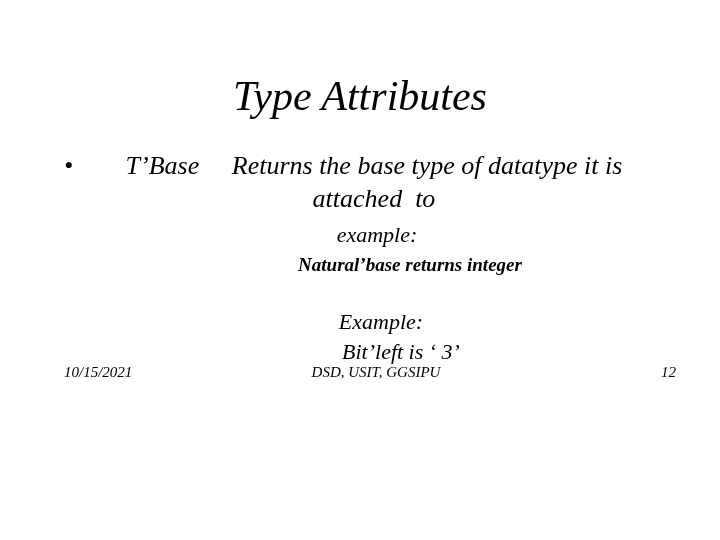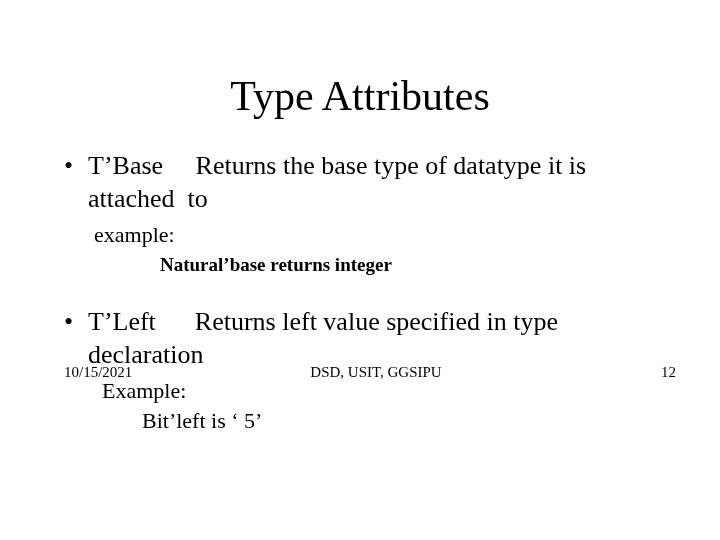--- a/index.html
+++ b/index.html
@@ -10,37 +10,39 @@
     background: #ffffff;
     font-family: "Times New Roman", Times, serif;
     color: #000;
     overflow: hidden;
   }
   .slide {
     position: relative;
     width: 720px;
     height: 392px;
     box-sizing: border-box;
+    font-style: italic;
   }
   .title {
     position: absolute;
     top: 72px;
     left: 0;
     width: 100%;
     text-align: center;
     font-size: 42px;
     font-weight: 400;
   }
   .body-area {
     position: absolute;
     top: 150px;
     left: 64px;
     right: 60px;
     font-size: 26px;
     line-height: 1.25;
+    text-align: center;
   }
   .bullet {
     position: relative;
     padding-left: 24px;
     margin-bottom: 6px;
   }
   .bullet::before {
     content: "•";
     position: absolute;
     left: 0;
@@ -104,23 +106,22 @@
   <div class="title">Type Attributes</div>
 
   <div class="body-area">
 
     <div class="bullet">T’Base&nbsp;&nbsp;&nbsp;&nbsp;&nbsp;Returns the base type of datatype it is attached&nbsp;&nbsp;to</div>
     <div class="sub1">example:</div>
     <div class="sub2">Natural’base returns integer</div>
 
     <div class="gap"></div>
 
-    <div class="bullet">T’Left&nbsp;&nbsp;&nbsp;&nbsp;&nbsp;&nbsp;Returns left value specified in type declaration</div>
     <div class="sub1b">Example:</div>
-    <div class="sub2b">Bit’left is ‘ 5’</div>
+    <div class="sub2b">Bit’left is ‘ 3’</div>
 
   </div>
 
   <div class="footer">
     <span class="footer-left">10/15/2021</span>
     <span class="footer-center">DSD, USIT, GGSIPU</span>
     <span class="footer-right">12</span>
   </div>
 
 </div>

